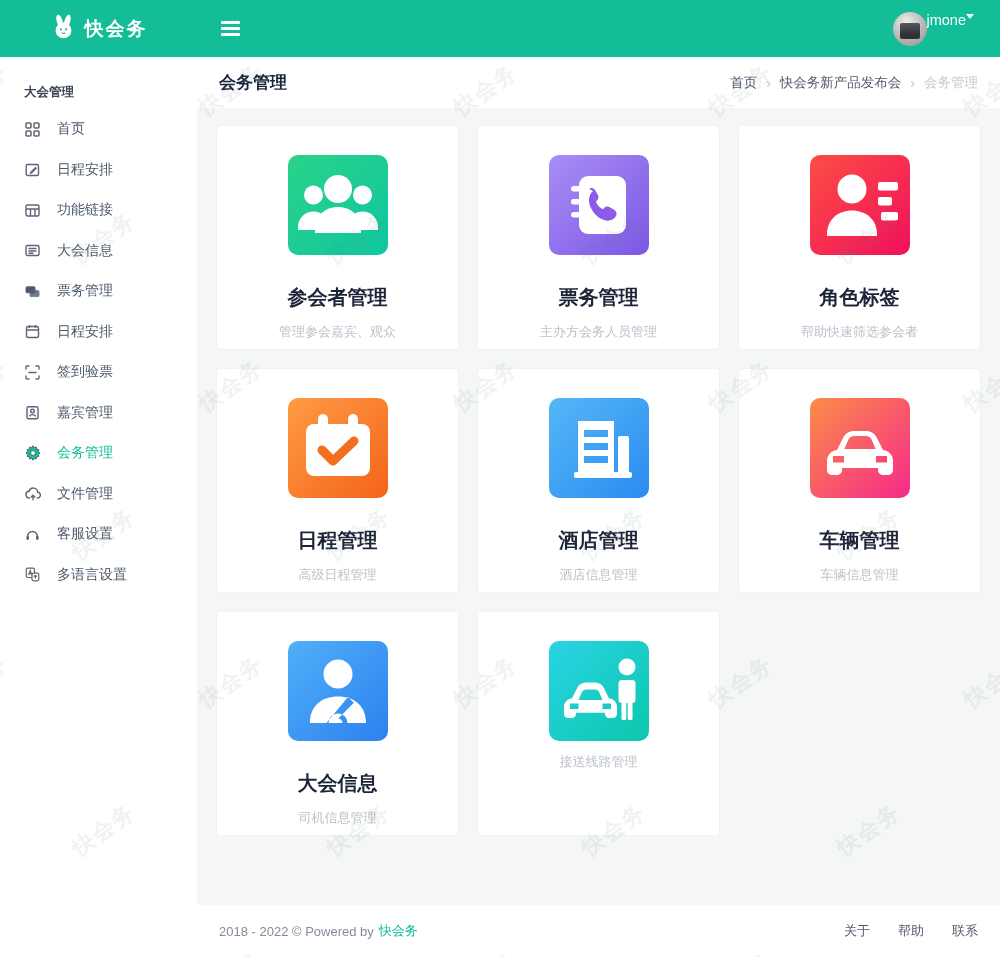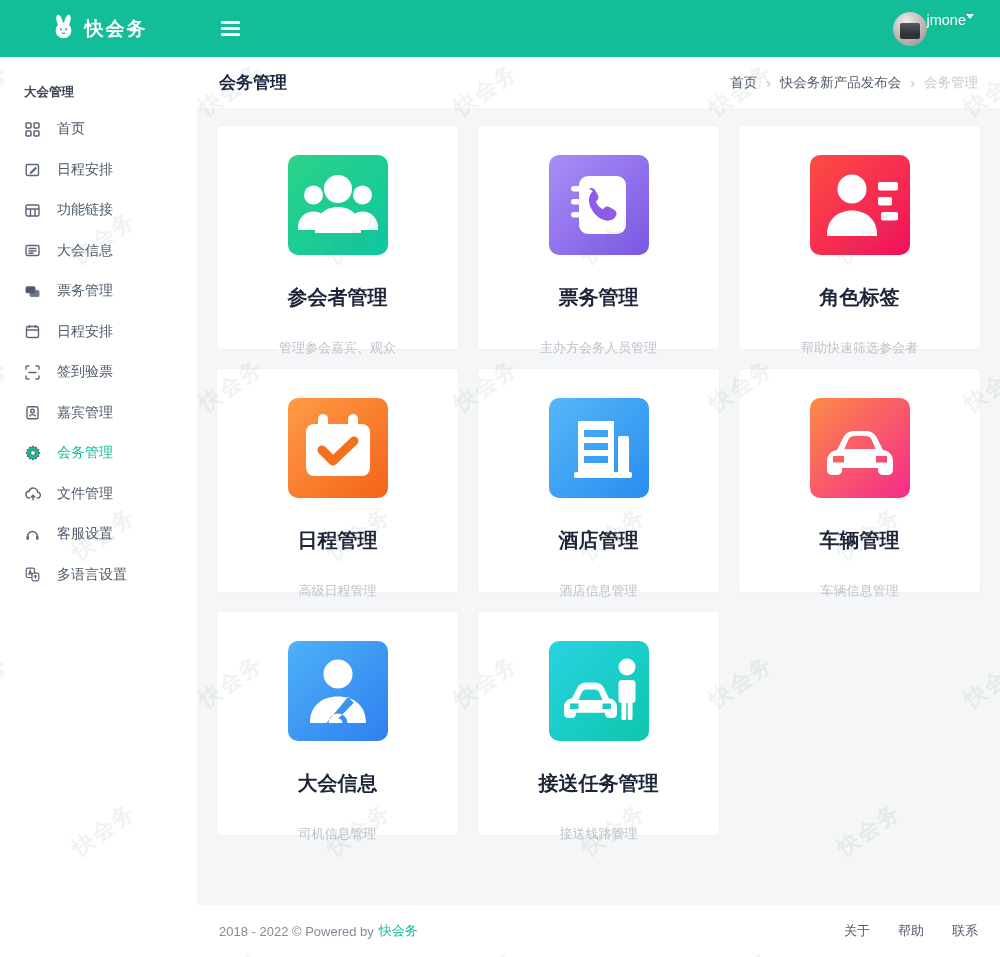--- a/index.html
+++ b/index.html
@@ -41,21 +41,21 @@
   .breadcrumb { display:flex; align-items:center; gap:9px; font-size:13.5px; color:#515a6e; }
   .breadcrumb .sep { color:#c0c4cc; font-size:14px; }
   .breadcrumb .crumb-last { color:#c5c8ce; }
   .content { flex:1; padding:18px 20px; }
   .grid { display:grid; grid-template-columns:repeat(3,1fr); gap:20px; }
   .card { background:#fff; border-radius:4px; height:223px; text-align:center; cursor:pointer;
           box-shadow:0 0 0 1px #f1f2f4; }
   .card-icon { width:100px; height:100px; border-radius:10px; margin:29px auto 0; }
   .card-icon svg { width:100%; height:100%; display:block; }
   .card-title { margin-top:29px; font-size:20px; font-weight:bold; color:#1c2438; }
-  .card-sub { margin-top:28px; font-size:13px; color:#bcc3cb; }
+  .card-sub { margin-top:12px; font-size:13px; color:#bcc3cb; }
 
   
   .footer { height:52px; background:#fff; display:flex; align-items:center; justify-content:space-between;
             padding:0 22px; font-size:13px; color:#848b98; }
   .footer-left { display:flex; gap:5px; align-items:center; }
   .footer-brand { color:#12bd97; cursor:pointer; }
   .footer-links { display:flex; gap:28px; color:#515a6e; }
   .footer-links span { cursor:pointer; }
 
   
@@ -341,21 +341,20 @@
             <svg viewBox="0 0 100 100" fill="#ffffff">
               <path fill-rule="evenodd" d="M15,73 v-7 c0,-4.8 3,-7.8 8,-8.8 l5,-10 c1.7,-3.6 5,-5.7 9,-5.7 h9 c4,0 7.3,2.1 9,5.7 l5,10 c5,1 8,4 8,8.8 v7 c0,2.3 -1.8,4 -4,4 h-4 c-2.2,0 -4,-1.7 -4,-4 v-1.3 H27 V73 c0,2.3 -1.8,4 -4,4 h-4 c-2.2,0 -4,-1.7 -4,-4 z
                 M32.5,52 c.8,-2.4 2.5,-3.6 5.2,-3.6 h7.6 c2.7,0 4.4,1.2 5.2,3.6 l3,7 H29.5 z
                 M21,62.5 h8.5 v5.5 H21 z M53.5,62.5 H62 v5.5 h-8.5 z"></path>
               <circle cx="78" cy="26" r="8.5"></circle>
               <rect x="69.5" y="39" width="17" height="23" rx="3.5"></rect>
               <rect x="72.5" y="61" width="4.8" height="18" rx="1.5"></rect>
               <rect x="78.7" y="61" width="4.8" height="18" rx="1.5"></rect>
             </svg>
           </div>
-          <div class="card-title">接送任务管理</div>
           <div class="card-sub">接送线路管理</div>
         </div>
 
       </div>
     </div>
 
     <div class="footer">
       <div class="footer-left">
         <span>2018 - 2022 © Powered by</span>
         <span class="footer-brand">快会务</span>

